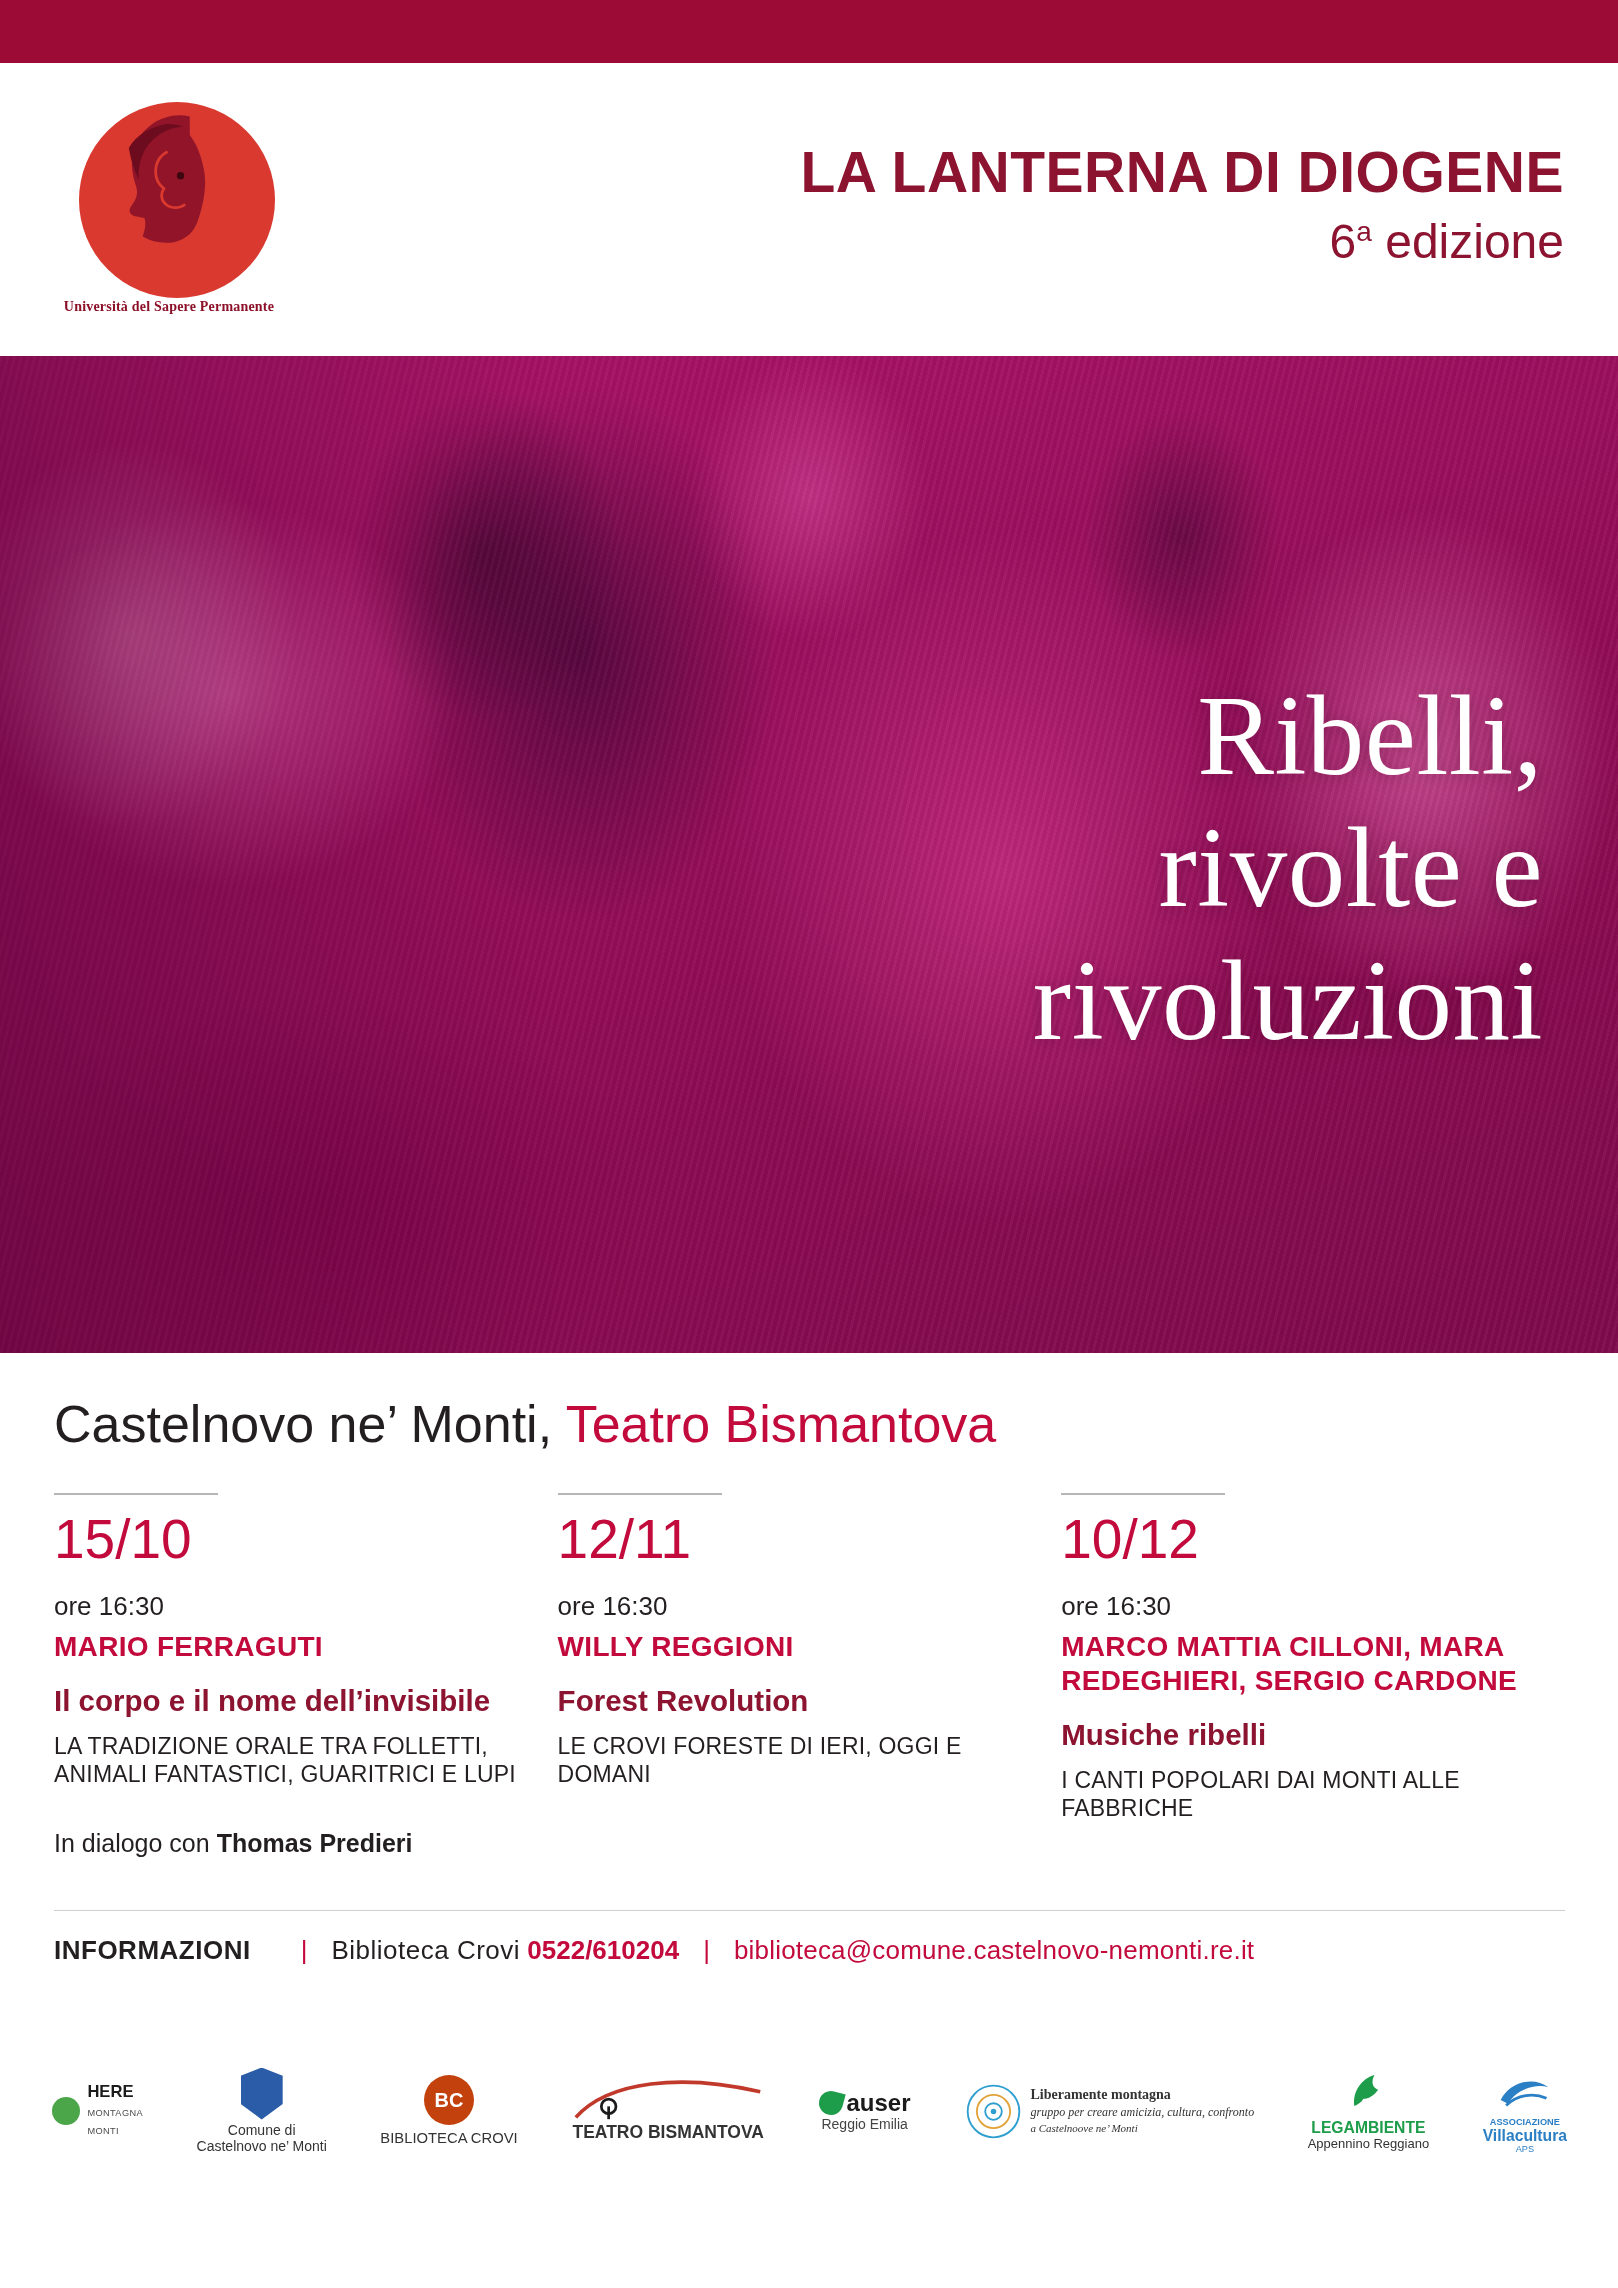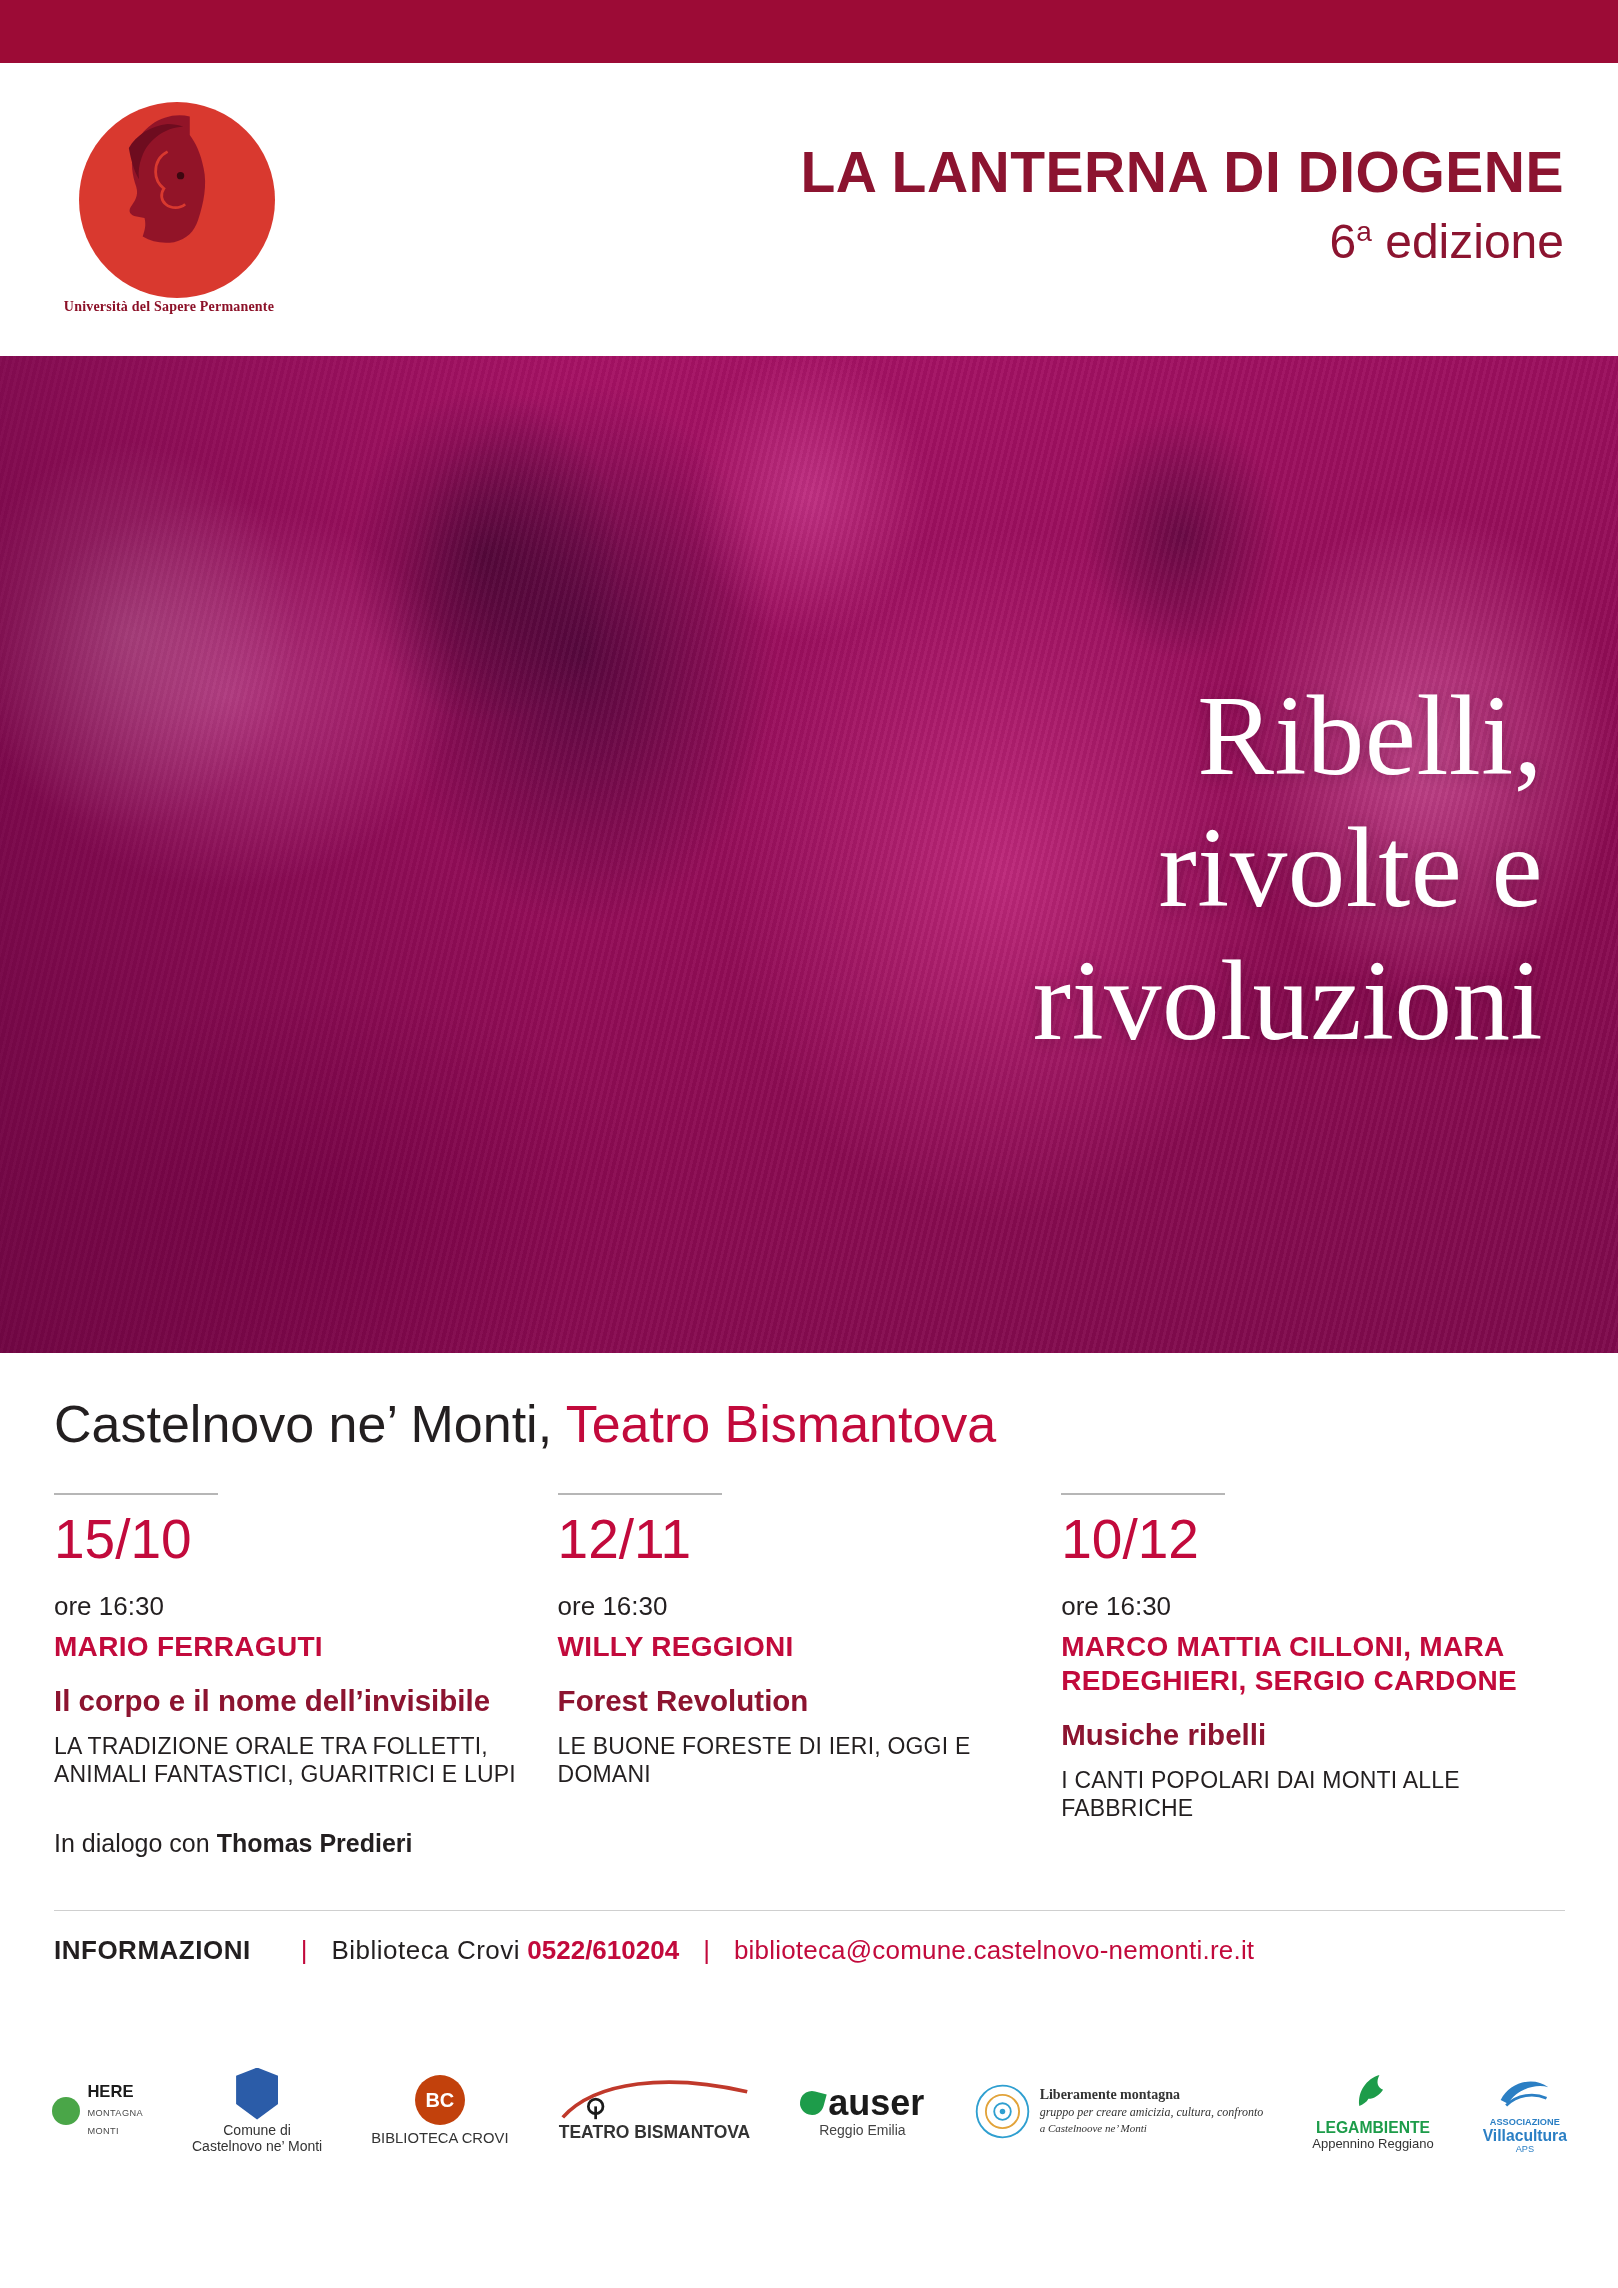--- a/index.html
+++ b/index.html
@@ -351,21 +351,21 @@
       <div class="subtitle">LA TRADIZIONE ORALE TRA FOLLETTI, ANIMALI FANTASTICI, GUARITRICI E LUPI</div>
       <div class="dialog"><span>In dialogo con </span><b>Thomas Predieri</b></div>
     </div>
 
     <div class="event">
       <div class="rule"></div>
       <div class="date">12/11</div>
       <div class="time">ore 16:30</div>
       <div class="speaker">WILLY REGGIONI</div>
       <div class="work">Forest Revolution</div>
-      <div class="subtitle">LE BUONE FORESTE DI IERI, OGGI E DOMANI</div>
+      <div class="subtitle">LE CROVI FORESTE DI IERI, OGGI E DOMANI</div>
     </div>
 
     <div class="event">
       <div class="rule"></div>
       <div class="date">10/12</div>
       <div class="time">ore 16:30</div>
       <div class="speaker">MARCO MATTIA CILLONI, MARA REDEGHIERI, SERGIO CARDONE</div>
       <div class="work">Musiche ribelli</div>
       <div class="subtitle">I CANTI POPOLARI DAI MONTI ALLE FABBRICHE</div>
     </div>
@@ -411,21 +411,21 @@
           <circle cx="40" cy="30" r="8" fill="none" stroke="#1b1b1b" stroke-width="3"></circle>
           <path d="M40 30 L40 44" stroke="#1b1b1b" stroke-width="3"></path>
         </svg>
       </div>
       <div class="s-name">TEATRO BISMANTOVA</div>
     </div>
 
     <div class="sponsor">
       <div class="auser-mark">
         <span class="leaf"></span>
-        <span style="font-size:36px;font-weight:bold;color:#1b1b1b;">auser</span>
+        <span style="font-size:24px;font-weight:bold;color:#1b1b1b;">auser</span>
       </div>
       <div style="font-size:14px;color:#444;">Reggio Emilia</div>
     </div>
 
     <div class="sponsor" style="display:flex;align-items:center;gap:7.4px;">
       <svg class="lib-mark" viewBox="0 0 64 64">
         <circle cx="32" cy="32" r="28" fill="none" stroke="#2f9fd0" stroke-width="2"></circle>
         <circle cx="32" cy="32" r="18" fill="none" stroke="#e2a33a" stroke-width="2"></circle>
         <circle cx="32" cy="32" r="9" fill="none" stroke="#2f9fd0" stroke-width="2"></circle>
         <circle cx="32" cy="32" r="3" fill="#2f9fd0"></circle>

